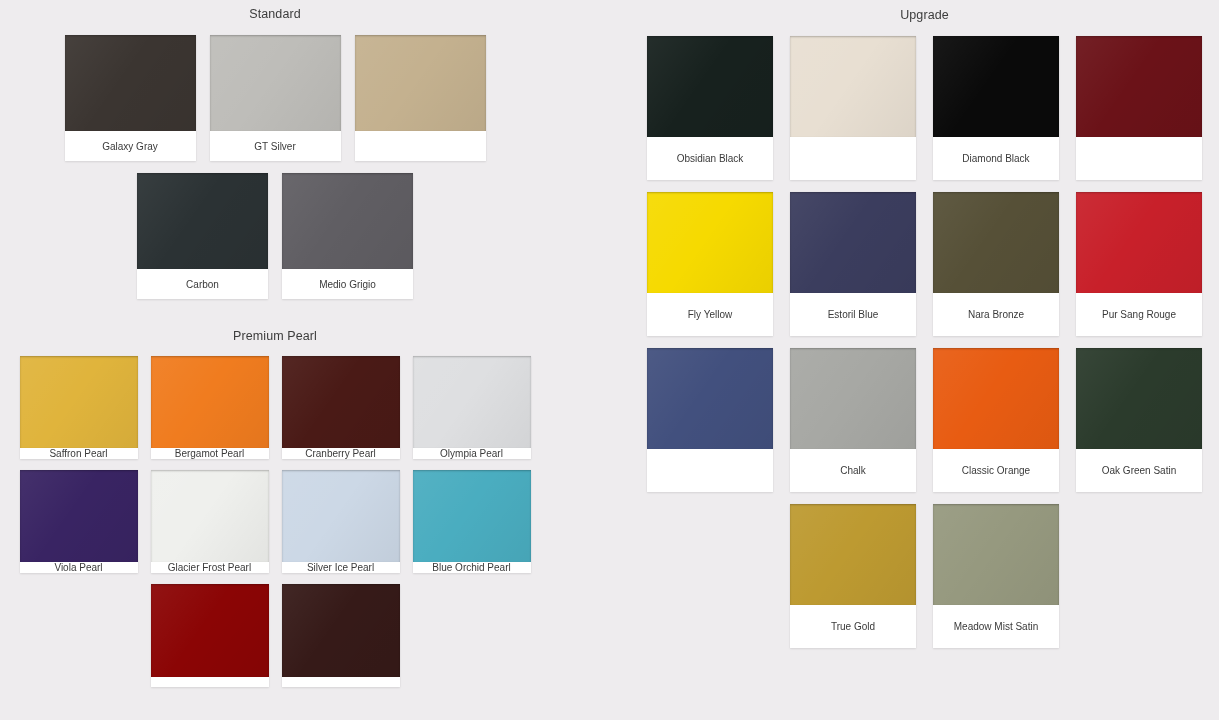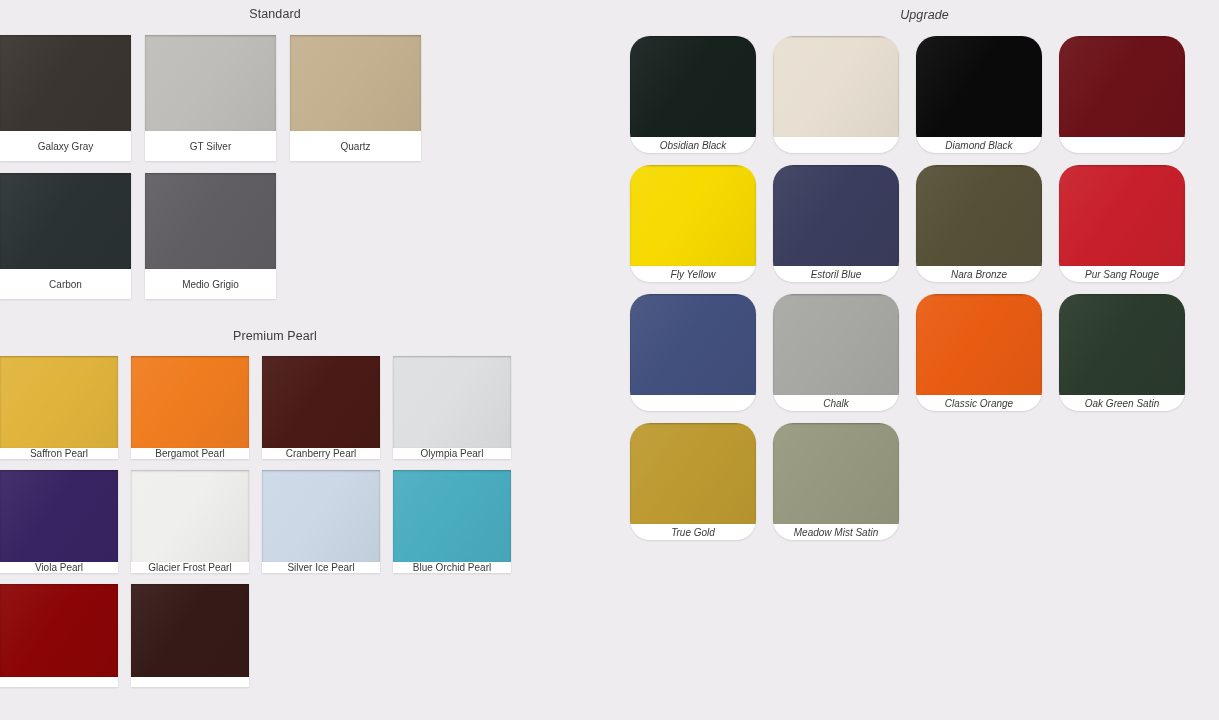--- a/index.html
+++ b/index.html
@@ -10,35 +10,36 @@
     overflow: hidden;
   }
   .page {
     position: relative;
     width: 1219px; height: 720px;
   }
 
   
   .column { position: absolute; top: 0; }
   #col-left  { left: 0;   width: 550px; }
-  #col-right { left: 630px; width: 589px; font-style: italic; }
+  #col-right { left: 630px; width: 589px; }
 
   
   .section { position: relative; }
   .section-title {
     text-align: center;
     font-size: 12.5px;
     color: #3c3c3c;
     letter-spacing: .1px;
   }
 
   
   .grid {
     display: flex;
     flex-wrap: wrap;
+    justify-content: center;
   }
   .card {
     background: #ffffff;
     box-shadow: 0 1px 2px rgba(0,0,0,.10), 0 0 1px rgba(0,0,0,.06);
     display: flex;
     flex-direction: column;
     overflow: hidden;
   }
   .chip {
     width: 100%;
@@ -73,21 +74,21 @@
 
   #sec-premium { padding-top: 30px; }
   #sec-premium .grid { margin-top: 13px; gap: 11px 13px; }
   #sec-premium .card { width: 118px; height: 103px; }
   #sec-premium .chip { height: 93px; }
   #sec-premium .card-label { height: 32px; }
 
   
   #sec-upgrade { padding-top: 8px; }
   #sec-upgrade .grid { margin-top: 14px; gap: 12px 17px; }
-  #sec-upgrade .card { width: 126px; height: 117px; border-radius: 20px; }
+  #sec-upgrade .card { width: 126px; height: 144px; }
   #sec-upgrade .chip { height: 101px; }
   #sec-upgrade .card-label { height: 28px; }
 </style>
 </head>
 <body style="background: rgb(238, 236, 238);">
 
 <div class="page">
 
   <div class="column" id="col-left">
 
@@ -97,21 +98,20 @@
           <div class="card">
             <div class="chip" style="background: rgb(59, 53, 49);"></div>
             <div class="card-label">Galaxy Gray</div>
           </div>
           <div class="card">
             <div class="chip" style="background: rgb(190, 189, 185);"></div>
             <div class="card-label">GT Silver</div>
           </div>
           <div class="card">
             <div class="chip" style="background: rgb(196, 177, 143);"></div>
-            <div class="card-label">Quartz</div>
           </div>
           <div class="card">
             <div class="chip" style="background: rgb(43, 50, 52);"></div>
             <div class="card-label">Carbon</div>
           </div>
           <div class="card">
             <div class="chip" style="background: rgb(96, 94, 99);"></div>
             <div class="card-label">Medio Grigio</div>
           </div>
         </div>

